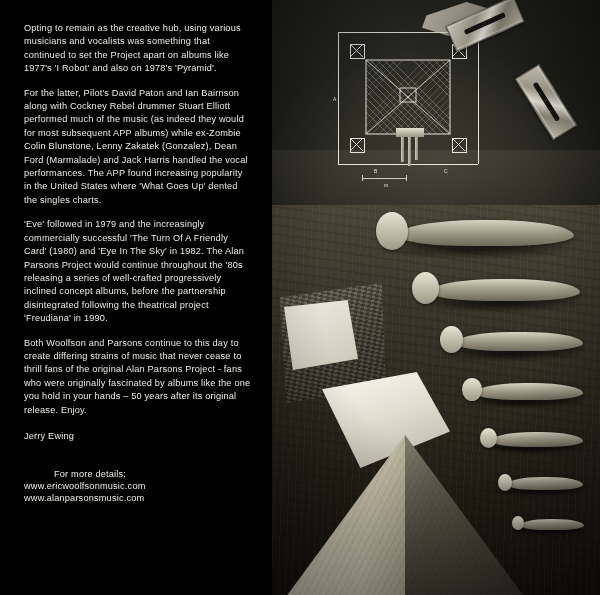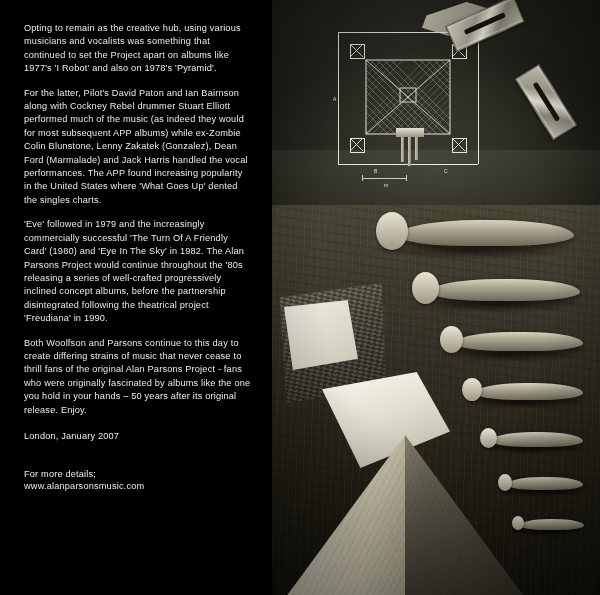--- a/index.html
+++ b/index.html
@@ -52,20 +52,21 @@
     letter-spacing: 0.02em;
     text-decoration: none;
     display: block;
   }
   .link-head {
     color: #efece4;
     font-size: 9.2px;
     line-height: 11.6px;
     letter-spacing: 0.02em;
     margin-bottom: 1px;
+    margin-left: 30px;
   }
 
   
   #art {
     position: absolute;
     left: 272px;
     top: 0;
     width: 328px;
     height: 595px;
     overflow: hidden;
@@ -317,25 +318,26 @@
 <div id="page">
 
   <div id="text-panel">
 
     <p class="para">Opting to remain as the creative hub, using various musicians and vocalists was something that continued to set the Project apart on albums like 1977's 'I Robot' and also on 1978's 'Pyramid'.</p>
     <p class="para">For the latter, Pilot's David Paton and Ian Bairnson along with Cockney Rebel drummer Stuart Elliott performed much of the music (as indeed they would for most subsequent APP albums) while ex-Zombie Colin Blunstone, Lenny Zakatek (Gonzalez), Dean Ford (Marmalade) and Jack Harris handled the vocal performances. The APP found increasing popularity in the United States where 'What Goes Up' dented the singles charts.</p>
     <p class="para">'Eve' followed in 1979 and the increasingly commercially successful 'The Turn Of A Friendly Card' (1980) and 'Eye In The Sky' in 1982. The Alan Parsons Project would continue throughout the '80s releasing a series of well-crafted progressively inclined concept albums, before the partnership disintegrated following the theatrical project 'Freudiana' in 1990.</p>
     <p class="para">Both Woolfson and Parsons continue to this day to create differing strains of music that never cease to thrill fans of the original Alan Parsons Project - fans who were originally fascinated by albums like the one you hold in your hands – 50 years after its original release. Enjoy.</p>
 
     <div class="sig-block">
-      <div class="sig">London, January 2007</div>
+      <div class="sig">Jerry Ewing</div>
     </div>
 
     <div class="links-block">
       <div class="link-head">For more details;</div>
+      <a class="link-line" href="#">www.ericwoolfsonmusic.com</a>
       <a class="link-line" href="#">www.alanparsonsmusic.com</a>
     </div>
   </div>
 
   <div id="art">
     <div class="bg-sky"></div>
     <div class="bg-haze"></div>
     <div class="horizon-glow"></div>
 
     <div class="flying"></div>

